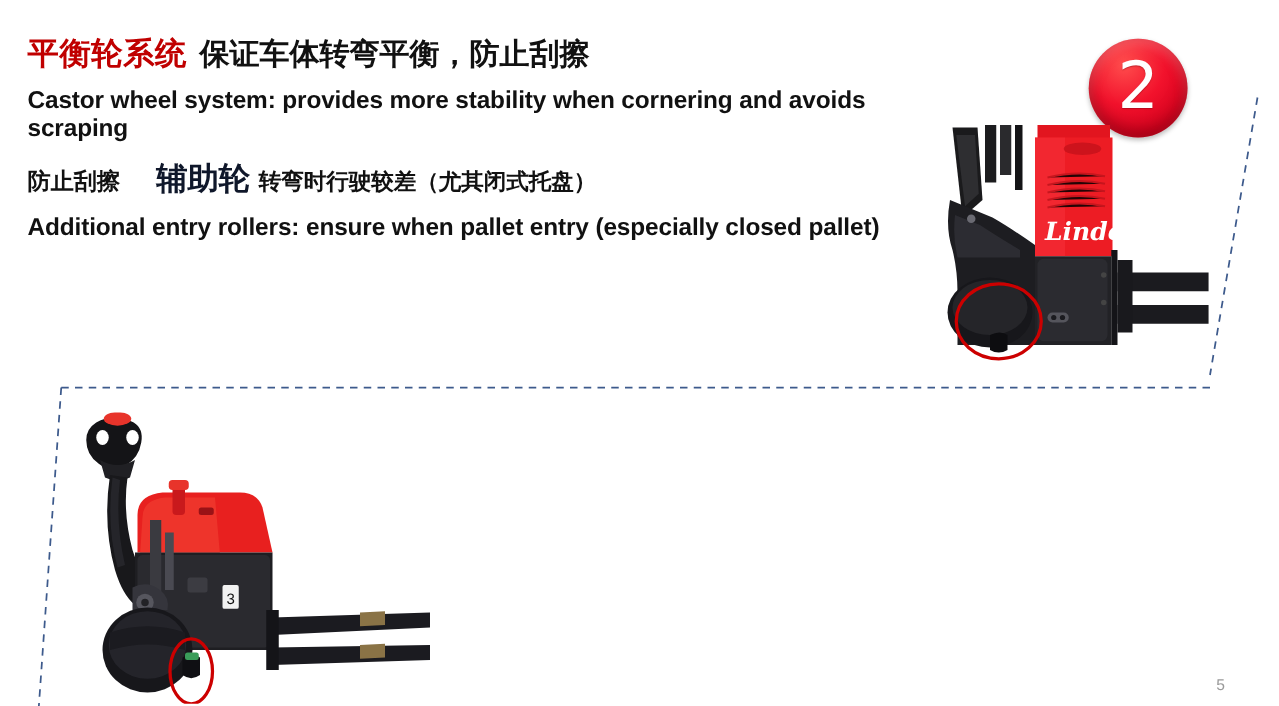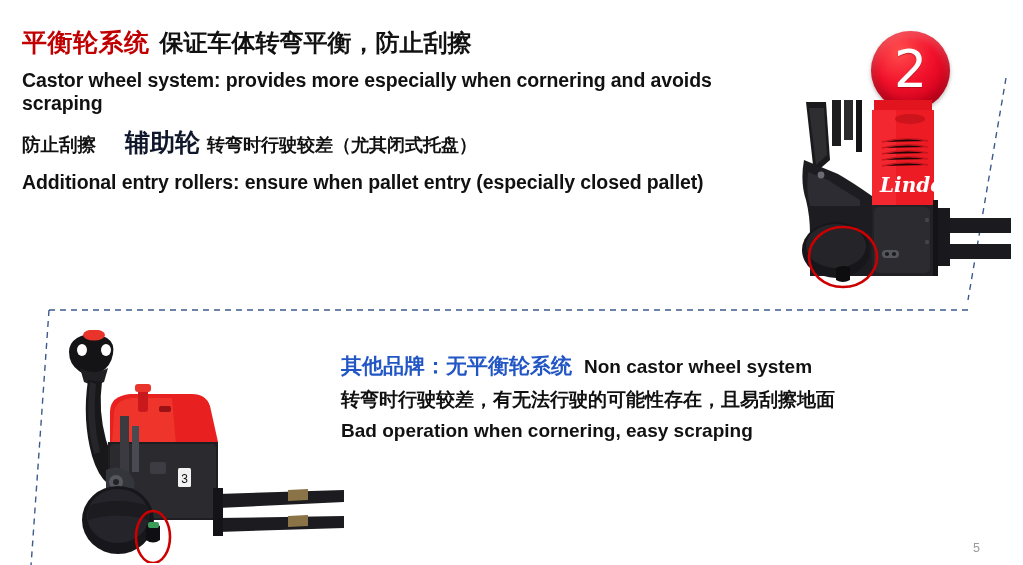--- a/index.html
+++ b/index.html
@@ -81,21 +81,21 @@
     font-family:"Liberation Sans","DejaVu Sans",sans-serif;
   }
 
   
   .pagenum{
     position:absolute;left:973px;top:541px;color:#9a9a9a;font-size:12.5px;
     font-family:"Liberation Sans",sans-serif;
   }
 
   
-  .img-top{position:absolute;left:796px;top:100px;width:215px;height:192px;text-align:center;}
+  .img-top{position:absolute;left:752px;top:100px;width:215px;height:192px;text-align:center;}
   .img-bottom{position:absolute;left:50px;top:330px;width:300px;height:233px;}
   .img-top svg,.img-bottom svg{display:block;width:100%;height:100%;}
 </style>
 </head>
 <body>
 
 <div class="slide">
 
   <svg class="dash-svg" viewBox="0 0 1023 565" preserveAspectRatio="none">
 
@@ -105,21 +105,21 @@
 
     <line x1="49" y1="310" x2="31" y2="566" stroke="#3D5A8C" stroke-width="1.4" stroke-dasharray="6,5"></line>
   </svg>
 
   <div class="top-text">
 
     <p class="line row-head">
       <span class="cn-red-hd">平衡轮系统</span><span class="cn-blk-hd">保证车体转弯平衡，防止刮擦</span>
     </p>
 
-    <p class="line en-blk" style="margin-top:10px;margin-bottom:12px;">Castor wheel system: provides more especially when cornering and avoids scraping</p>
+    <p class="line en-blk" style="margin-top:10px;margin-bottom:12px;">Castor wheel system: provides more stability when cornering and avoids scraping</p>
 
     <p class="line l3">
       <span class="cn-blk-sm">防止刮擦</span><span class="cn-red-mid">辅助轮</span><span class="cn-blk-after">转弯时行驶较差（尤其闭式托盘）</span>
     </p>
 
     <p class="line en-blk" style="margin-top:12px;">Additional entry rollers: ensure when pallet entry (especially closed pallet)</p>
   </div>
 
   <div class="badge">
     <span>2</span>
@@ -218,23 +218,16 @@
       <ellipse cx="68" cy="186" rx="31" ry="27" fill="#24242a"></ellipse>
       <path d="M38 176 q30 -10 60 0 l0 14 q-30 -9 -60 0 Z" fill="#1b1b20"></path>
 
       <path d="M96 196 q8 -5 14 0 l0 14 q-7 5 -14 0 Z" fill="#0f0f13"></path>
       <rect x="98" y="192" width="11" height="6" rx="2" fill="#3a9d5a"></rect>
 
       <ellipse cx="103" cy="207" rx="17" ry="26" fill="none" stroke="#CC0000" stroke-width="2.6"></ellipse>
     </svg>
   </div>
 
-  <div class="low-text">
-    <p class="low-line">
-      <span class="cn-blue">其他品牌：无平衡轮系统</span><span class="en-after">Non castor wheel system</span>
-    </p>
-    <p class="low-line cn-blk2">转弯时行驶较差，有无法行驶的可能性存在，且易刮擦地面</p>
-    <p class="low-line en-blk2">Bad operation when cornering, easy scraping</p>
-  </div>
 
   <div class="pagenum">5</div>
 
 </div>
 
 </body></html>

